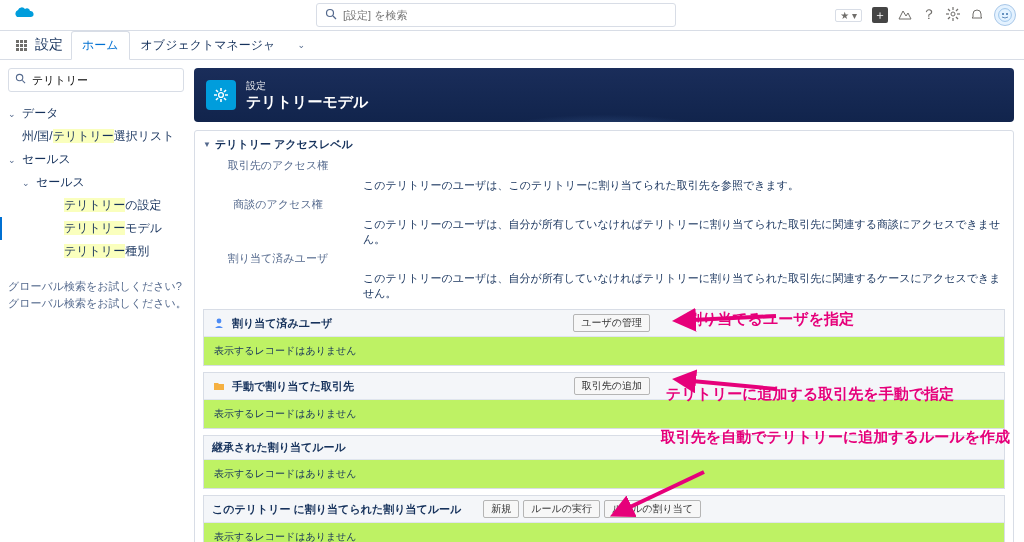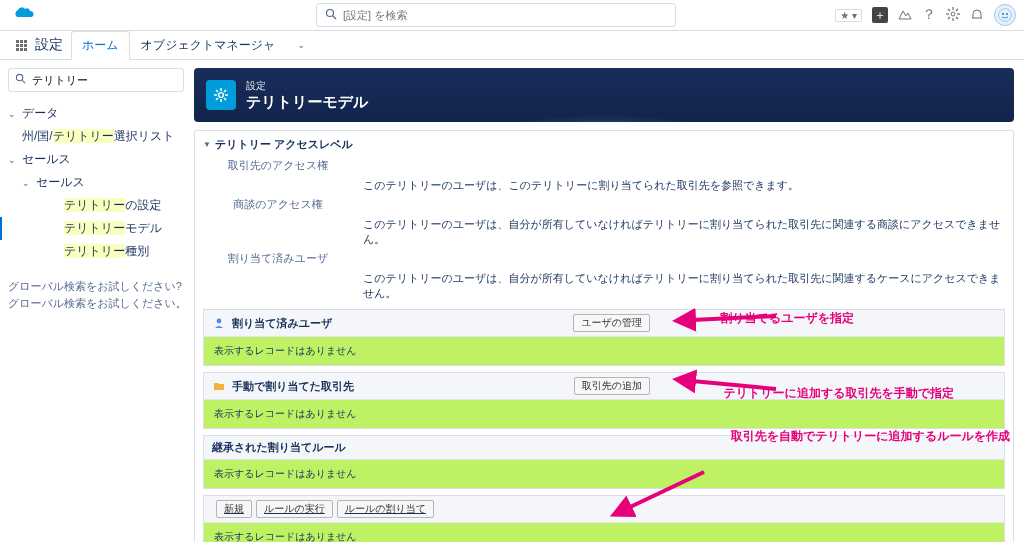--- a/index.html
+++ b/index.html
@@ -45,24 +45,24 @@
 .section-title-row .tri { color: #54698d; font-size: 8px; }
 .access-rows { margin: 0 0 6px 0; }
 .access-rows .arow { display: flex; font-size: 11px; padding: 2px 0; }
 .access-rows .alabel { width: 160px; text-align: center; color: #54698d; padding-right: 10px; }
 .access-rows .avalue { flex: 1; color: #16325c; margin-top: 20px; }
 .block { border: 1px solid #d8dde6; border-radius: 0; margin-bottom: 6px; background: #bef264; position: relative; }
 .block-header { background: #f4f6f9; border-bottom: 1px solid #e0e5ee; padding: 4px 8px; display: flex; align-items: center; gap: 6px; font-size: 11px; font-weight: bold; }
 .block-header .hicon { width: 14px; height: 14px; display: inline-flex; align-items: center; justify-content: center; font-size: 12px; }
 .block-header .btns { margin-left: auto; display: flex; gap: 4px; margin-right: 346px; }
 .block-header.auto .btns,
-.block-header.rules .btns { margin-left: 4px; margin-right: auto; text-decoration: underline; }
+.block-header.rules .btns { margin-left: 16px; margin-right: auto; }
 .sfbtn { font-size: 10px; font-weight: normal; background: #f7f7f7; border: 1px solid #b5b5b5; border-radius: 2px; padding: 1px 7px; color: #333; cursor: pointer; }
 .block-body { padding: 7px 10px; font-size: 10px; color: #16325c; }
-.annotation { position: absolute; color: #e6007a; font-weight: bold; font-size: 12px; pointer-events: none; white-space: nowrap; }
+.annotation { position: absolute; color: #e6007a; font-weight: bold; font-size: 15px; pointer-events: none; white-space: nowrap; }
 .annot-arrow { position: absolute; pointer-events: none; }
 .annot-arrow svg { overflow: visible; }
 </style>
 </head>
 <body>
 
 <div class="global-header">
   <span class="logo">
     <svg width="24" height="16" viewBox="0 0 24 16">
         <path fill="#009ddc" d="M6 4a4 4 0 0 1 7-1 3 3 0 0 1 5 2 3 3 0 0 1 1 6H5a4 4 0 0 1 1-7z"></path>
@@ -264,20 +264,21 @@
       <div class="block">
         <div class="block-header auto">
           <span>継承された割り当てルール</span>
         </div>
         <div class="block-body">表示するレコードはありません</div>
         <span class="annotation" style="right:-6px;top:-8px;">取引先を自動でテリトリーに追加するルールを作成</span>
       </div>
 
       <div class="block">
         <div class="block-header rules">
+          <span>このテリトリー に割り当てられた割り当てルール</span>
           <div class="btns">
             <button class="sfbtn">新規</button>
             <button class="sfbtn">ルールの実行</button>
             <button class="sfbtn">ルールの割り当て</button>
           </div>
         </div>
         <div class="block-body">表示するレコードはありません</div>
         <span class="annot-arrow" style="left:410px;top:-28px;">
           <svg width="100" height="46">
               <defs>

